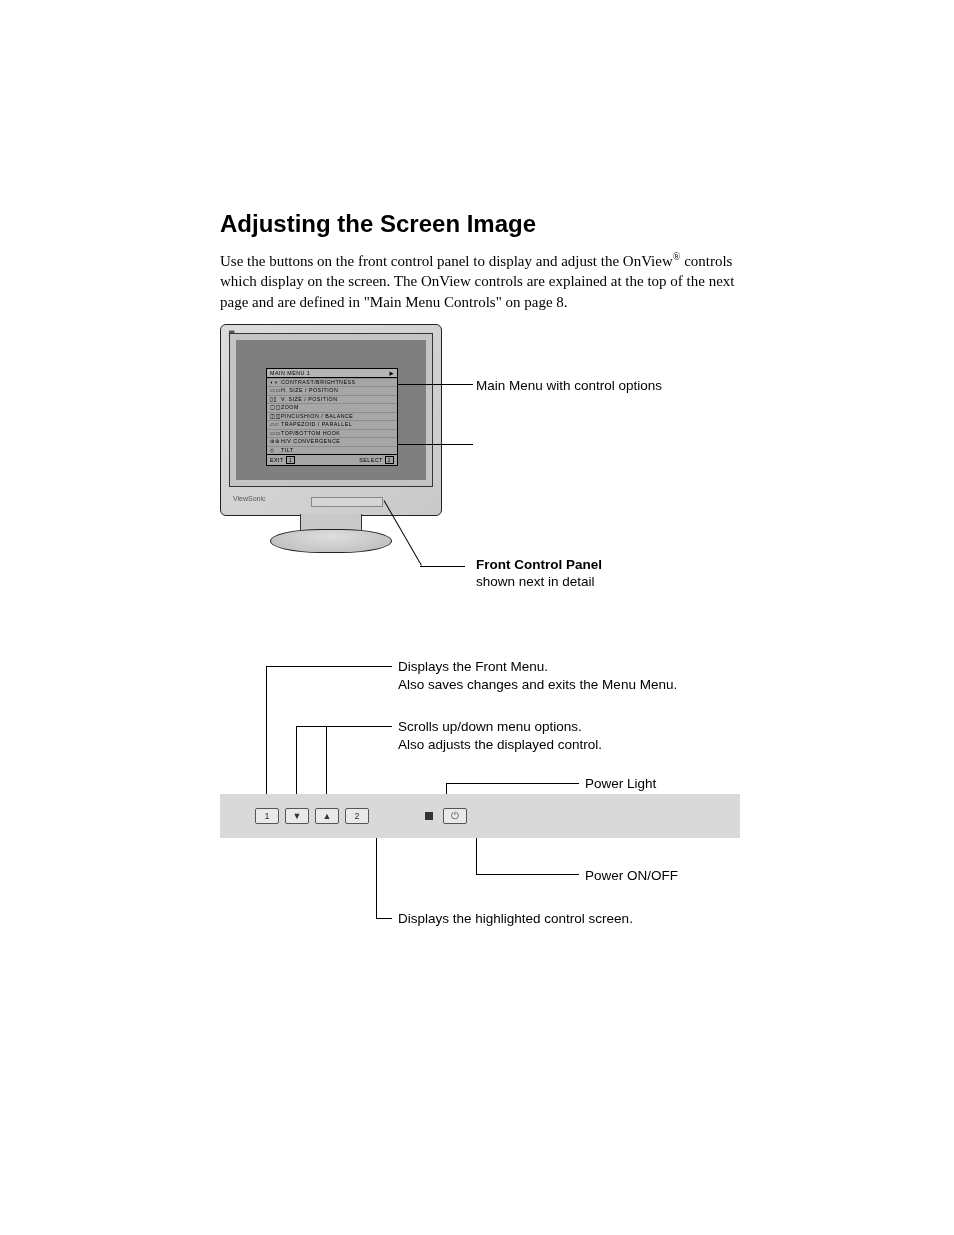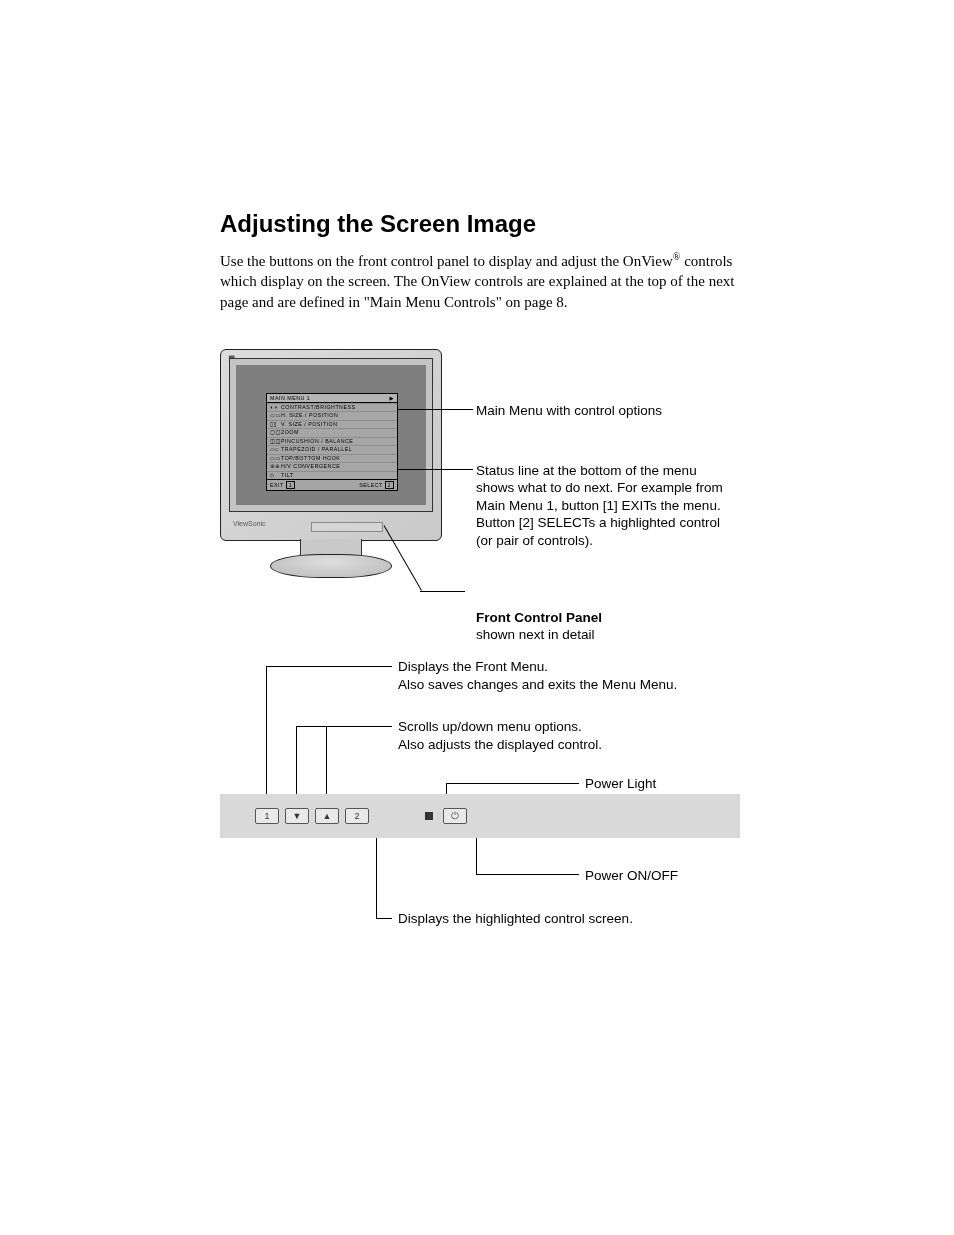--- a/index.html
+++ b/index.html
@@ -1,19 +1,19 @@
 <!DOCTYPE html>
 <html><head>
 <meta charset="utf-8">
 <style>
   html,body{margin:0;padding:0;background:#fff;color:#000;font-family:"Times New Roman",Times,serif}
   .page{width:954px;height:980px;position:relative;background:#fff;margin:0 auto}
   .content{position:absolute;left:220px;top:210px;width:520px}
   h1{font-family:Arial,Helvetica,sans-serif;font-weight:bold;font-size:24px;margin:0 0 12px 0}
-  .intro{font-size:15px;line-height:1.35;margin:0 0 37px 0}
+  .intro{font-size:15px;line-height:1.35;margin:0 0 12px 0}
   sup{font-size:10px;vertical-align:super}
 
   
   .figwrap{position:relative;height:270px}
   .monitor{position:absolute;left:0;top:0;width:220px;height:240px}
   .mon-body{position:absolute;left:0;top:0;width:220px;height:190px;background:linear-gradient(135deg,#dcdcdc,#c9c9c9);border:1px solid #222;border-radius:6px}
   .mon-bezel{position:absolute;left:8px;top:8px;right:8px;height:152px;background:#c4c4c4;border:1px solid #333}
   .mon-screen{position:absolute;left:6px;top:6px;right:6px;bottom:6px;background:#7f7f7f}
   .mon-badge{position:absolute;left:8px;top:4px;font:7px Arial;color:#555}
   .mon-brand{position:absolute;left:12px;top:170px;font:7px Arial;color:#555}
@@ -120,22 +120,21 @@
           </div>
         </div>
       </div>
 
       <div class="lead" style="left:178px;top:60px;width:75px"></div>
       <div class="lead" style="left:178px;top:120px;width:75px"></div>
       <div class="lead" style="left:164px;top:176px;width:75px;transform:rotate(60deg);transform-origin:left center"></div>
       <div class="lead" style="left:200px;top:242px;width:45px"></div>
 
       <div class="call" style="left:256px;top:53px;width:260px">Main Menu with control options</div>
-      <div class="call" style="left:256px;top:113px;width:260px">Status line at the bottom of the menu shows what to do next. For example from Main Menu 1, button [1] EXITs the menu. Button [2] SELECTs a highlighted control (or pair of controls).</div>
-      <div class="call" style="left:256px;top:260px;width:260px">
+      <div class="call" style="left:256px;top:232px;width:260px">
         <b>Front Control Panel</b><br>
         <span>shown next in detail</span>
       </div>
     </div>
   </div>
 
   <div class="paneldetail">
 
     <div class="pd-call" style="left:178px;top:14px;width:330px">
       <span>Displays the Front Menu.</span><br>

